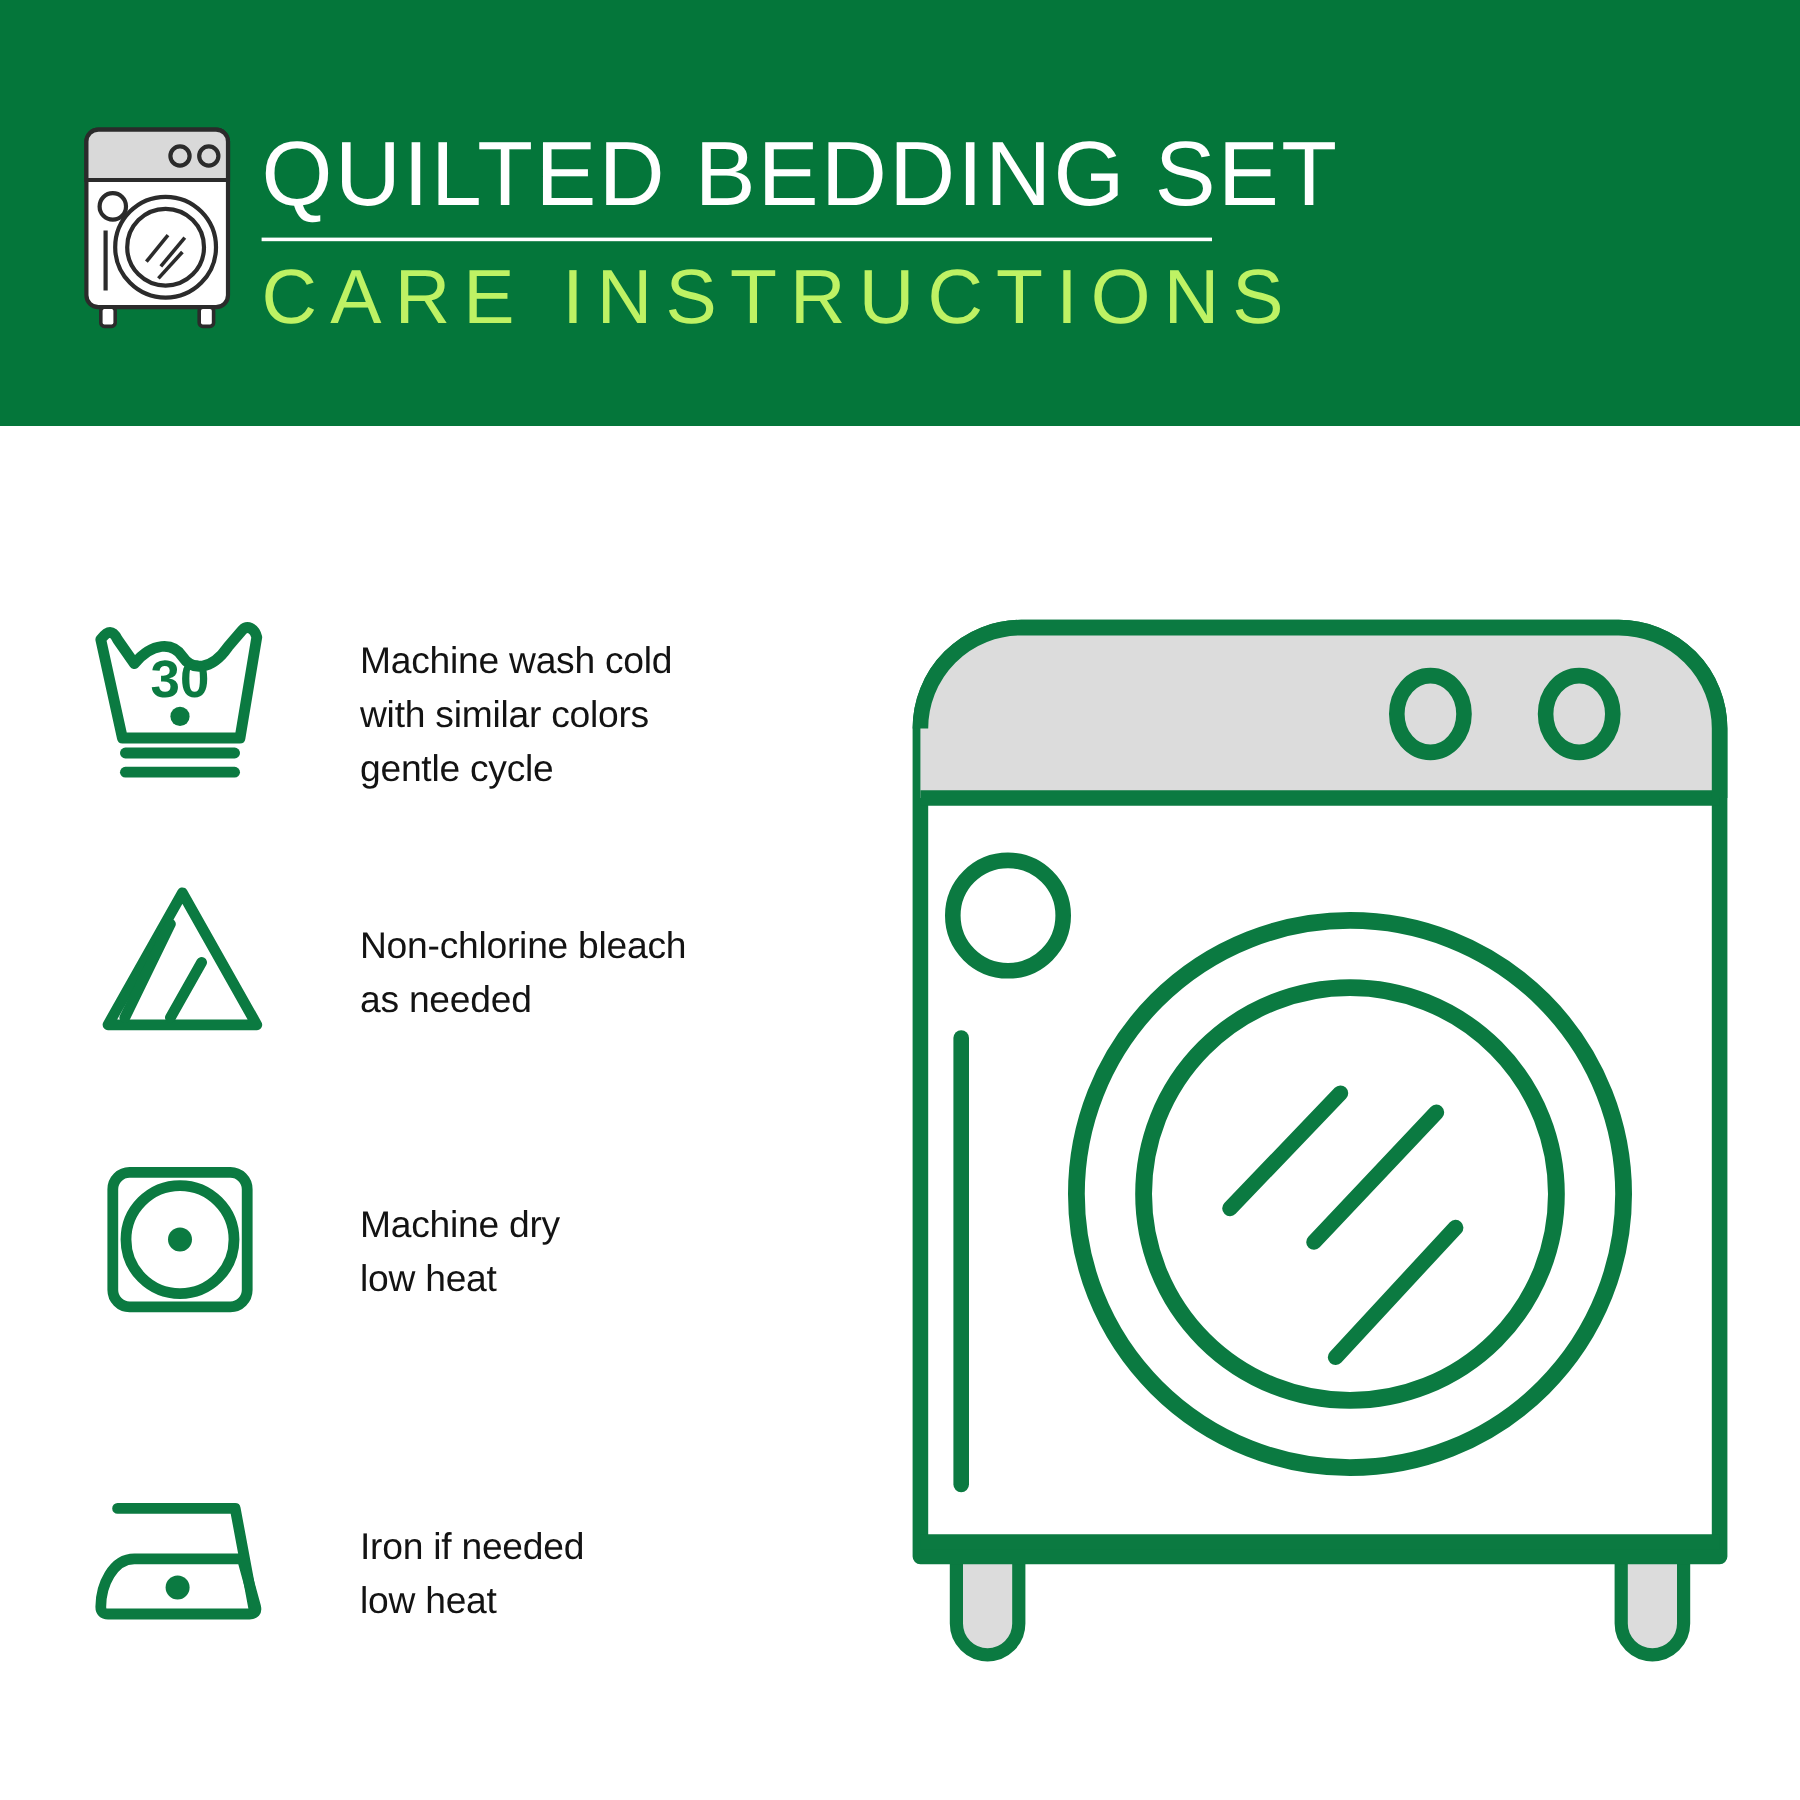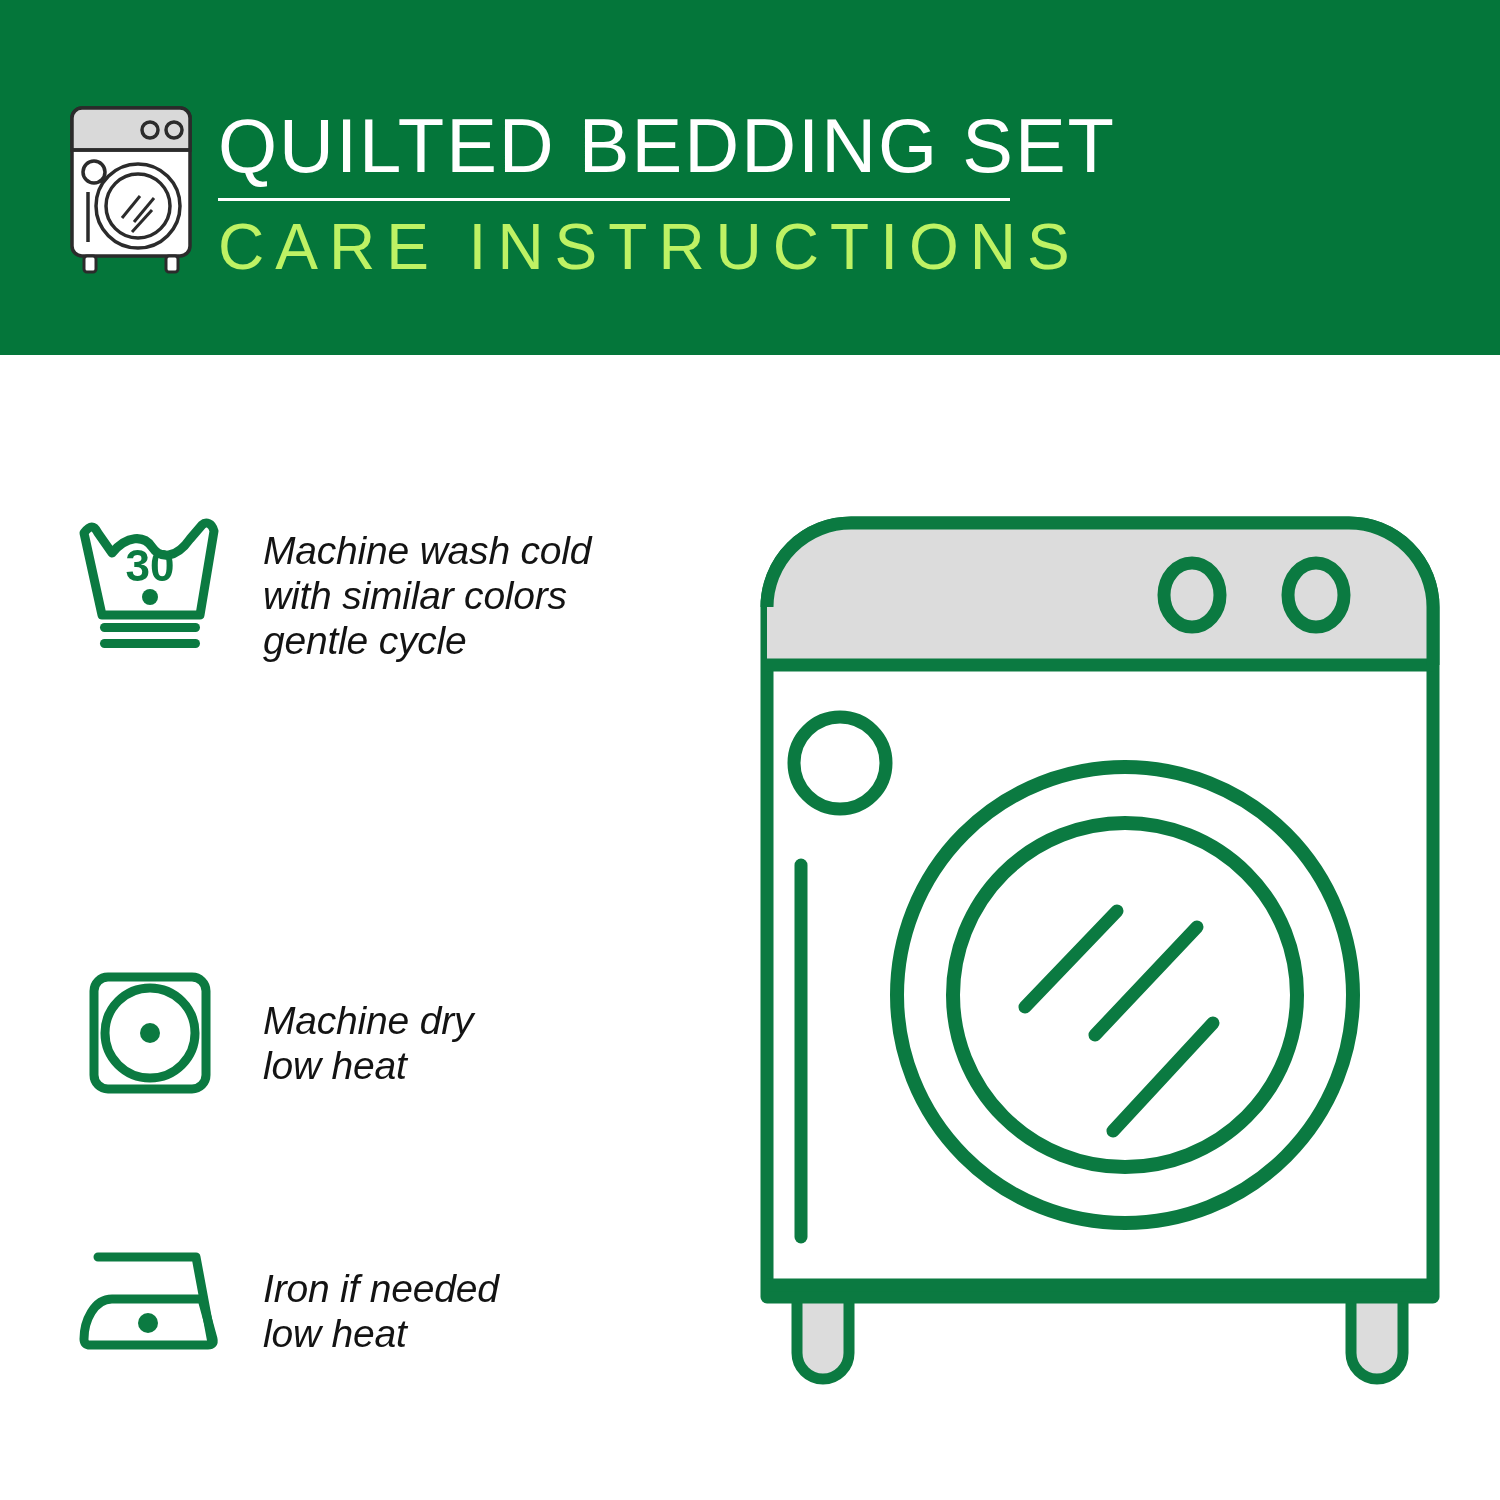--- a/index.html
+++ b/index.html
@@ -84,28 +84,27 @@
 
   .care-icon {
     width: 160px;
     min-width: 160px;
     height: 160px;
     display: flex;
     align-items: flex-start;
     justify-content: center;
   }
   .care-text {
-    margin-left: 31px;
+    margin-left: 68px;
     color: #131313;
-    font-size: 39px;
+    font-size: 31px;
     line-height: 45px;
     font-weight: 400;
     letter-spacing: -0.2px;
     white-space: pre-line;
-    font-style: italic;
   }
 
   
   .washer-art {
     position: absolute;
     left: 745px;
     top: 495px;
     width: 710px;
     height: 930px;
   }
@@ -166,20 +165,31 @@
 
           <text x="78" y="66" font-family="Liberation Sans, sans-serif" font-size="44" font-weight="bold" fill="#0b7a41" text-anchor="middle">30</text>
           <circle cx="78" cy="82" r="8" fill="#0b7a41"></circle>
         </svg>
       </div>
       <div class="care-text">Machine wash cold
 with similar colors
 gentle cycle</div>
     </div>
 
+    <div class="care-row r1">
+      <div class="care-icon">
+        <svg width="160" height="140" viewBox="0 0 160 140">
+          <path d="M80 14 L142 124 L18 124 Z" fill="none" stroke="#0b7a41" stroke-width="9" stroke-linejoin="round"></path>
+          <line x1="70" y1="40" x2="32" y2="118" stroke="#0b7a41" stroke-width="9" stroke-linecap="round"></line>
+          <line x1="96" y1="72" x2="70" y2="118" stroke="#0b7a41" stroke-width="9" stroke-linecap="round"></line>
+        </svg>
+      </div>
+      <div class="care-text">Non-chlorine bleach
+as needed</div>
+    </div>
 
     <div class="care-row r2">
       <div class="care-icon">
         <svg width="160" height="140" viewBox="0 0 160 140">
           <rect x="22" y="14" width="112" height="112" rx="14" ry="14" fill="none" stroke="#0b7a41" stroke-width="9"></rect>
           <circle cx="78" cy="70" r="45" fill="none" stroke="#0b7a41" stroke-width="9"></circle>
           <circle cx="78" cy="70" r="10" fill="#0b7a41"></circle>
         </svg>
       </div>
       <div class="care-text">Machine dry

